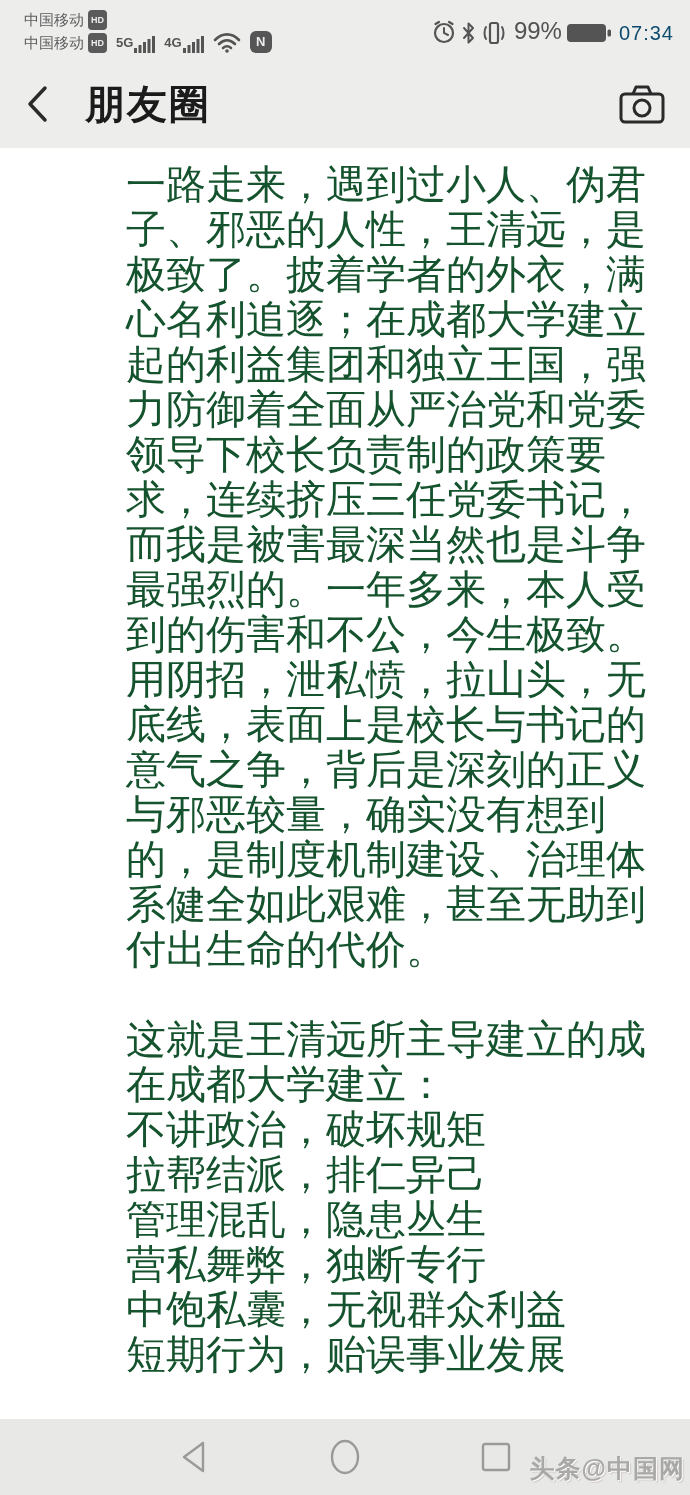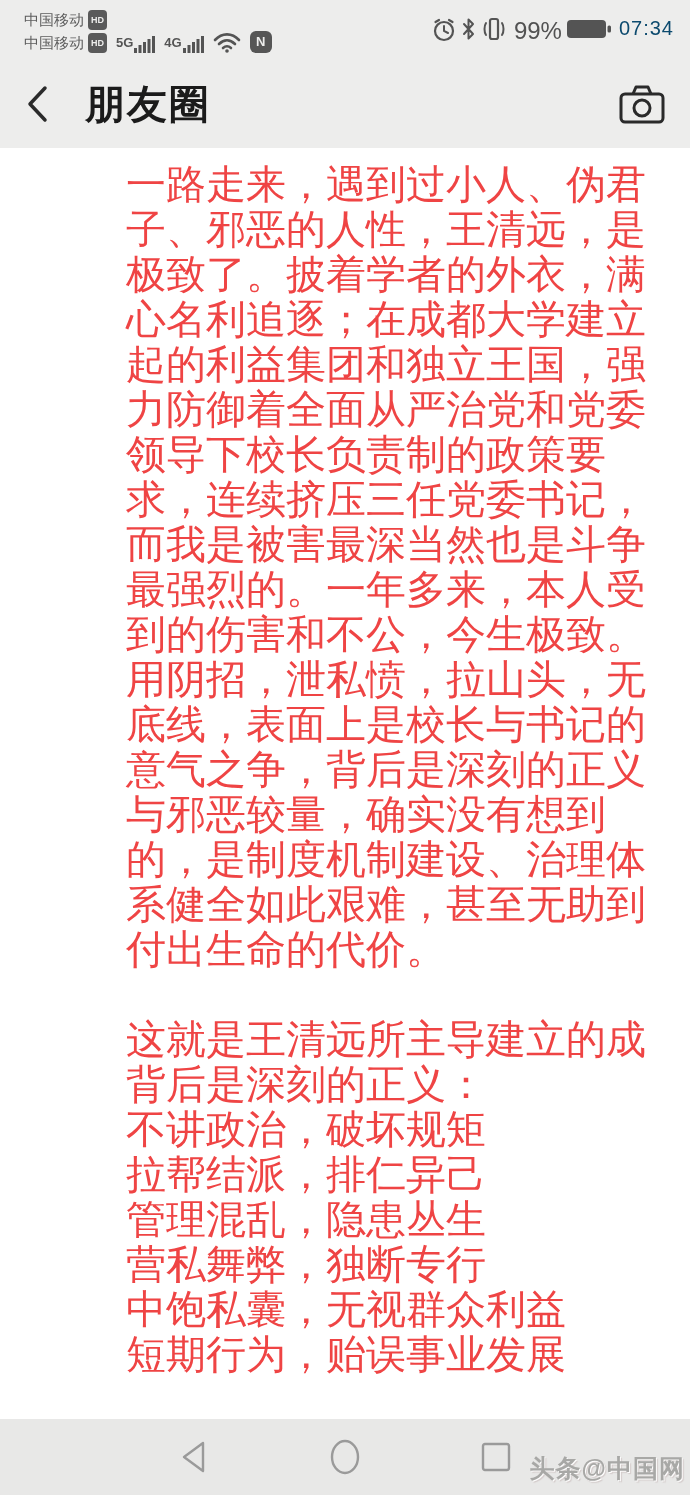--- a/index.html
+++ b/index.html
@@ -18,21 +18,21 @@
   }
   .sb-left { display:flex; align-items:flex-end; gap:9px; }
   .carrier-col { display:flex; flex-direction:column; gap:3px; font-size:15px; line-height:16px; color:#5d5d5d; }
   .carrier-row { display:flex; align-items:center; gap:4px; white-space:nowrap; }
   .hd-badge {
     background:#5a5a5a; color:#ededec; font-size:9px; font-weight:bold;
     padding:5px 3px; border-radius:4px; line-height:10px;
   }
   .net-group { display:flex; align-items:flex-end; }
   .net-label { font-size:13px; font-weight:bold; align-self:flex-start; margin:1px 1px 0 0; }
-  .sb-right { display:flex; align-items:flex-start; gap:4px; }
+  .sb-right { display:flex; align-items:flex-end; gap:4px; }
   .battery-percent { font-size:24px; color:#525252; margin-left:2px; }
   .clock-time { font-size:20px; color:#0c4a6e; margin-left:3px; letter-spacing:1px; }
   .nfc-badge {
     width:22px; height:22px; background:#565656; color:#ededec;
     border-radius:6px; display:flex; align-items:center; justify-content:center;
     font-size:13px; font-weight:bold;
   }
 
   
   .nav-bar {
@@ -40,21 +40,21 @@
     display:flex; align-items:center; padding:0 24px;gap:17px;
   }
   .back-btn { display:flex; align-items:center; margin-right:18px; cursor:pointer; }
   .nav-title { font-size:40px; font-weight:600; color:#1b1b1b; letter-spacing:2px; }
   .camera-btn { margin-left:auto; display:flex; align-items:center; cursor:pointer; }
 
   
   .content { padding:14px 36px 0 126px; background:#ffffff; }
   .post-line {
     font-size:40px; line-height:45px; height:45px;
-    color:#ef4444; white-space:nowrap; font-weight:400;
+    color:#14532d; white-space:nowrap; font-weight:400;
   }
 
   
   .system-nav {
     position:absolute; left:0; right:0; bottom:0; height:76px;
     background:#e8e8e7; display:flex; align-items:center; justify-content:center;
     gap:118px;
   }
   .sys-btn { display:flex; align-items:center; justify-content:center; cursor:pointer; }
 
@@ -190,21 +190,21 @@
       <div class="post-line">到的伤害和不公，今生极致。</div>
       <div class="post-line">用阴招，泄私愤，拉山头，无</div>
       <div class="post-line">底线，表面上是校长与书记的</div>
       <div class="post-line">意气之争，背后是深刻的正义</div>
       <div class="post-line">与邪恶较量，确实没有想到</div>
       <div class="post-line">的，是制度机制建设、治理体</div>
       <div class="post-line">系健全如此艰难，甚至无助到</div>
       <div class="post-line">付出生命的代价。</div>
       <div class="post-line">&nbsp;</div>
       <div class="post-line">这就是王清远所主导建立的成</div>
-      <div class="post-line">背后是深刻的正义：</div>
+      <div class="post-line">在成都大学建立：</div>
       <div class="post-line">不讲政治，破坏规矩</div>
       <div class="post-line">拉帮结派，排仁异己</div>
       <div class="post-line">管理混乱，隐患丛生</div>
       <div class="post-line">营私舞弊，独断专行</div>
       <div class="post-line">中饱私囊，无视群众利益</div>
       <div class="post-line">短期行为，贻误事业发展</div>
     </div>
 
   <div class="system-nav">
     <span class="sys-btn">

